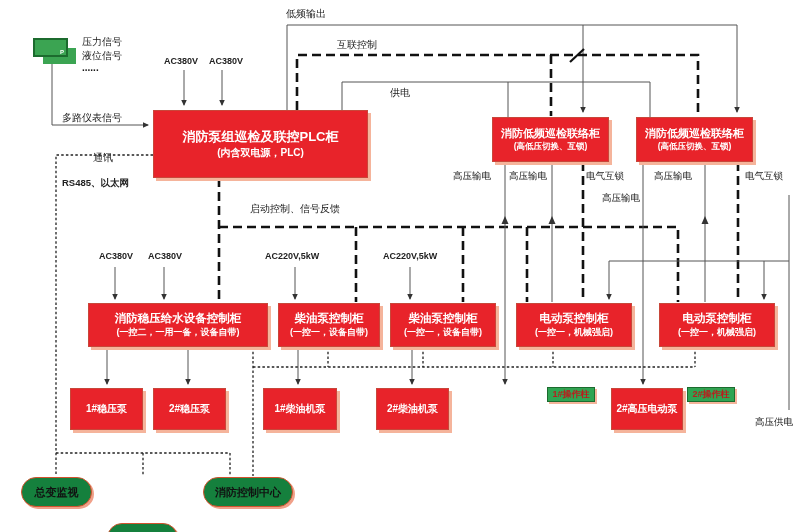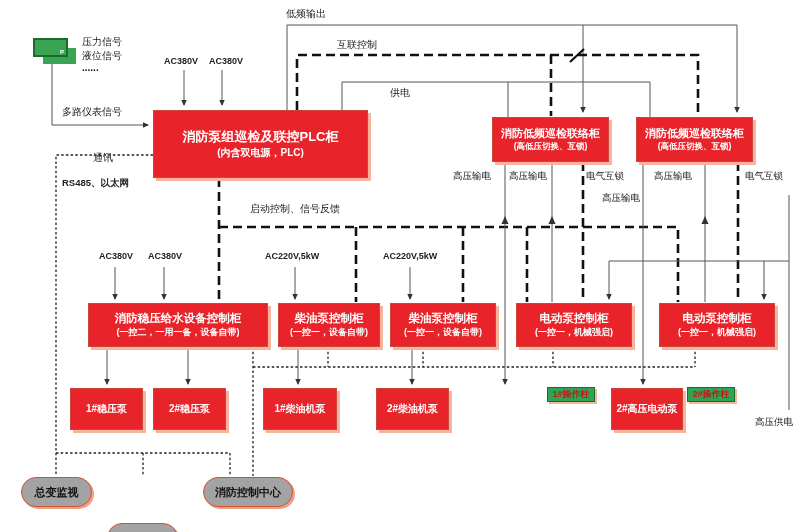--- a/index.html
+++ b/index.html
@@ -11,21 +11,21 @@
   .lbl.volt{font-size:9px;font-weight:bold;color:#222;}
   .rbox{position:absolute;background:#E8232A;border:1px solid #C8473A;color:#fff;
         display:flex;flex-direction:column;align-items:center;justify-content:center;
         text-align:center;font-weight:bold;box-shadow:3px 3px 0 #F5B49B;box-sizing:border-box;}
   .rbox .t{display:block;}
   .rbox .s{display:block;font-weight:bold;}
   .gbox{position:absolute;background:#3BA452;box-sizing:border-box;}
   .opcol{position:absolute;background:#2FA452;border:1px solid #1c6b2e;color:#B91E1E;
          font-size:9px;font-weight:bold;text-align:center;line-height:13px;
          box-shadow:2px 2px 0 #F5B49B;box-sizing:border-box;}
-  .oval{position:absolute;background:#a3a3a3;border:1.5px solid #D2522E;border-radius:16px;
+  .oval{position:absolute;background:#15803d;border:1.5px solid #D2522E;border-radius:16px;
         color:#111;font-size:11px;font-weight:bold;display:flex;align-items:center;
         justify-content:center;box-shadow:2px 2px 0 #F0A089;box-sizing:border-box;}
   .pbadge{position:absolute;right:2px;bottom:0px;color:#fff;font-size:6px;font-weight:bold;}
 </style>
 </head>
 <body>
 
 <div id="canvas">
 
   <svg class="wires" width="800" height="532">
@@ -96,21 +96,21 @@
   </svg>
 
   <div class="gbox" style="left:43px;top:48px;width:33px;height:16px;"></div>
   <div class="gbox" style="left:33px;top:38px;width:35px;height:19px;border:2px solid #1c6b2e;">
     <span class="pbadge">P</span>
   </div>
   <div class="lbl" style="left:82px;top:36px;">压力信号</div>
   <div class="lbl" style="left:82px;top:50px;">液位信号</div>
   <div class="lbl" style="left:82px;top:62px;font-weight:bold;">......</div>
 
-  <div class="lbl" style="left:62px;top:106px;">多路仪表信号</div>
+  <div class="lbl" style="left:62px;top:112px;">多路仪表信号</div>
   <div class="lbl" style="left:93px;top:152px;">通讯</div>
   <div class="lbl volt" style="left:62px;top:178px;font-size:9.5px;">RS485、以太网</div>
   <div class="lbl volt" style="left:164px;top:57px;">AC380V</div>
   <div class="lbl volt" style="left:209px;top:57px;">AC380V</div>
   <div class="lbl" style="left:286px;top:8px;">低频输出</div>
   <div class="lbl" style="left:337px;top:39px;">互联控制</div>
   <div class="lbl" style="left:390px;top:87px;">供电</div>
   <div class="lbl" style="left:250px;top:203px;">启动控制、信号反馈</div>
   <div class="lbl volt" style="left:99px;top:252px;">AC380V</div>
   <div class="lbl volt" style="left:148px;top:252px;">AC380V</div>

